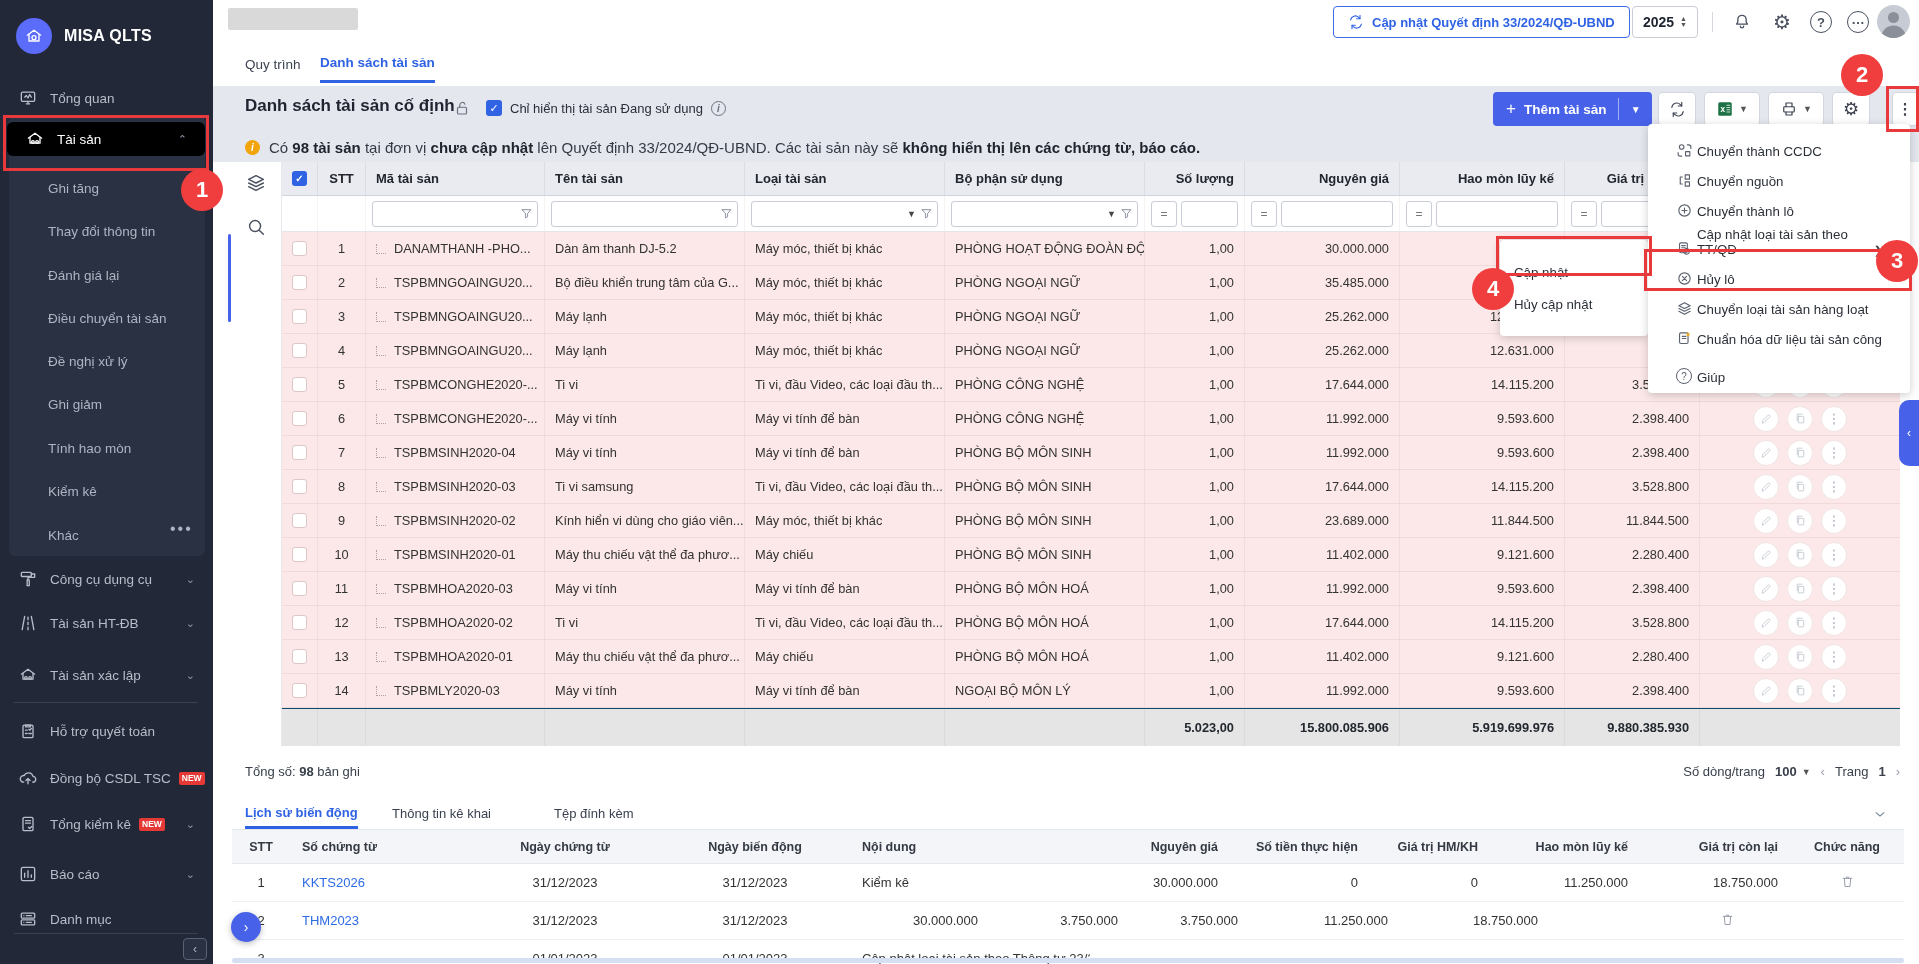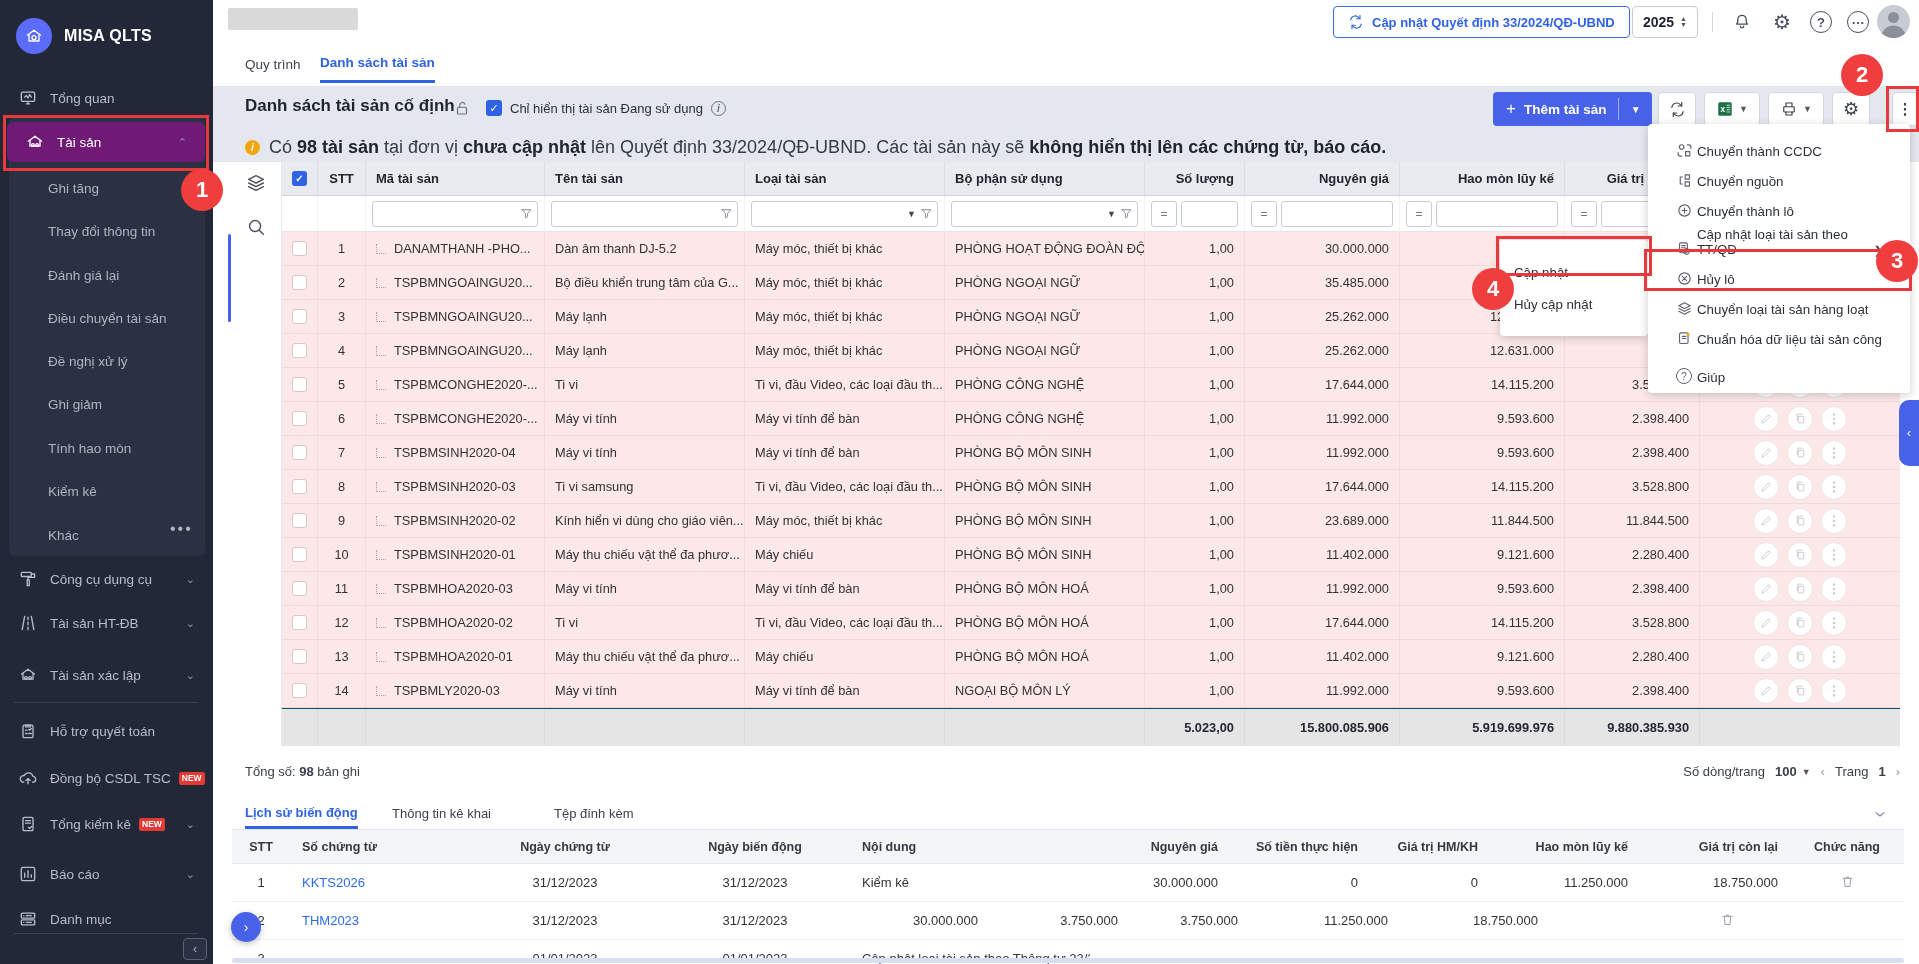--- a/index.html
+++ b/index.html
@@ -10,21 +10,21 @@
   
   .sidebar { position:absolute; left:0; top:0; width:213px; height:964px; background:#222838; color:#b7bdc9; z-index:5; }
   .logo-row { position:absolute; left:0; top:12px; width:213px; height:48px; display:flex; align-items:center; }
   .logo-circle { width:36px; height:36px; border-radius:50%; background:#5b6bfa; margin-left:16px; display:flex; align-items:center; justify-content:center; }
   .brand { color:#fff; font-weight:bold; font-size:16px; margin-left:12px; letter-spacing:.3px; }
   .submenu-bg { position:absolute; left:9px; top:116px; width:196px; height:440px; background:#2a3143; border-radius:6px; }
   .sitem { position:absolute; left:0; width:213px; height:36px; display:flex; align-items:center; font-size:13.5px; cursor:pointer; }
   .sitem .sic { width:20px; height:20px; margin-left:18px; flex:0 0 20px; display:flex; align-items:center; justify-content:center; }
   .sitem .slabel { margin-left:12px; white-space:nowrap; }
   .sitem .chev { position:absolute; right:18px; font-size:11px; color:#8e96a6; }
-  .sitem.active-blue { left:7px; width:198px; height:40px; background:#701a75; border-radius:6px; color:#fff; }
+  .sitem.active-blue { left:7px; width:198px; height:34px; background:#000000; border-radius:6px; color:#fff; }
   .ssub { position:absolute; left:48px; font-size:13.5px; color:#aeb4c2; height:30px; display:flex; align-items:center; width:150px; cursor:pointer; }
   .sdots { position:absolute; left:170px; letter-spacing:2px; color:#aeb4c2; }
   .sdivider { position:absolute; left:14px; width:184px; height:1px; background:#3a4152; }
   .newbadge { background:#e53935; color:#fff; font-size:8.5px; font-weight:bold; border-radius:2px; padding:1.5px 3px; margin-left:8px; }
   .collapse-btn { position:absolute; left:183px; top:938px; width:24px; height:22px; border:1px solid #5a6173; border-radius:4px; color:#aeb4c2; display:flex; align-items:center; justify-content:center; font-size:12px; cursor:pointer; background:#2a3143; }
   svg.ic { stroke:currentColor; fill:none; stroke-width:1.6; stroke-linecap:round; stroke-linejoin:round; }
 
   
   .topbar { position:absolute; left:213px; top:0; width:1706px; height:45px; background:#fff; }
   .blurbox { position:absolute; left:15px; top:8px; width:130px; height:22px; background:#d9d9d9; border-radius:2px; }
@@ -49,21 +49,21 @@
   .show-filter { position:absolute; left:273px; top:14px; display:flex; align-items:center; gap:8px; font-size:13px; color:#2a2f3a; cursor:pointer; }
   .info-i { width:15px; height:15px; border:1.3px solid #6b7280; border-radius:50%; font-size:10px; display:flex; align-items:center; justify-content:center; color:#6b7280; font-style:italic; font-weight:bold; }
   .add-btn { position:absolute; left:1280px; top:6px; width:159px; height:34px; background:#4762e8; border-radius:4px; display:flex; align-items:center; color:#fff; font-size:13.5px; font-weight:bold; cursor:pointer; }
   .add-btn .plus { font-size:17px; font-weight:normal; margin:0 8px 0 13px; }
   .add-btn .split { width:1px; height:22px; background:rgba(255,255,255,.5); margin-left:12px; }
   .add-btn .caret { flex:1; text-align:center; font-size:10px; }
   .tbtn { position:absolute; top:6px; height:34px; background:#fff; border:1px solid #d3d7df; border-radius:4px; display:flex; align-items:center; justify-content:center; gap:5px; color:#3f4450; cursor:pointer; }
   .caret-s { font-size:9px; color:#555; }
   .infobar { position:absolute; left:0; top:46px; width:1706px; height:30px; display:flex; align-items:center; }
   .gold-i { width:15px; height:15px; border-radius:50%; background:#f2a40c; color:#fff; font-size:10px; font-weight:bold; display:flex; align-items:center; justify-content:center; margin-left:32px; font-style:italic; }
-  .info-text { margin-left:9px; font-size:18px; color:#353b46; }
+  .info-text { margin-left:9px; font-size:15px; color:#353b46; }
   .info-text b { color:#20252e; }
 
   
   .grid { position:absolute; left:232px; top:162px; width:1668px; height:584px; background:#fff; font-size:12.8px; color:#333; }
   .rail { position:absolute; left:0; top:0; width:50px; height:584px; background:#fff; border-right:1px solid #e6e8ee; z-index:2; }
   .rail .ric { position:absolute; left:13px; color:#4a5160; cursor:pointer; }
   .ghead, .gfilter, .trow, .gtotals { display:flex; margin-left:50px; width:1618px; }
   .ghead { height:34px; background:#e9ebf0; border-bottom:1px solid #cfd4dd; font-weight:bold; font-size:13px; color:#22262e; }
   .gfilter { height:36px; background:#fff; border-bottom:1px solid #e2e5ea; }
   .trow { height:34px; background:#fce8e8; border-bottom:1px solid #f2d9d9; }

